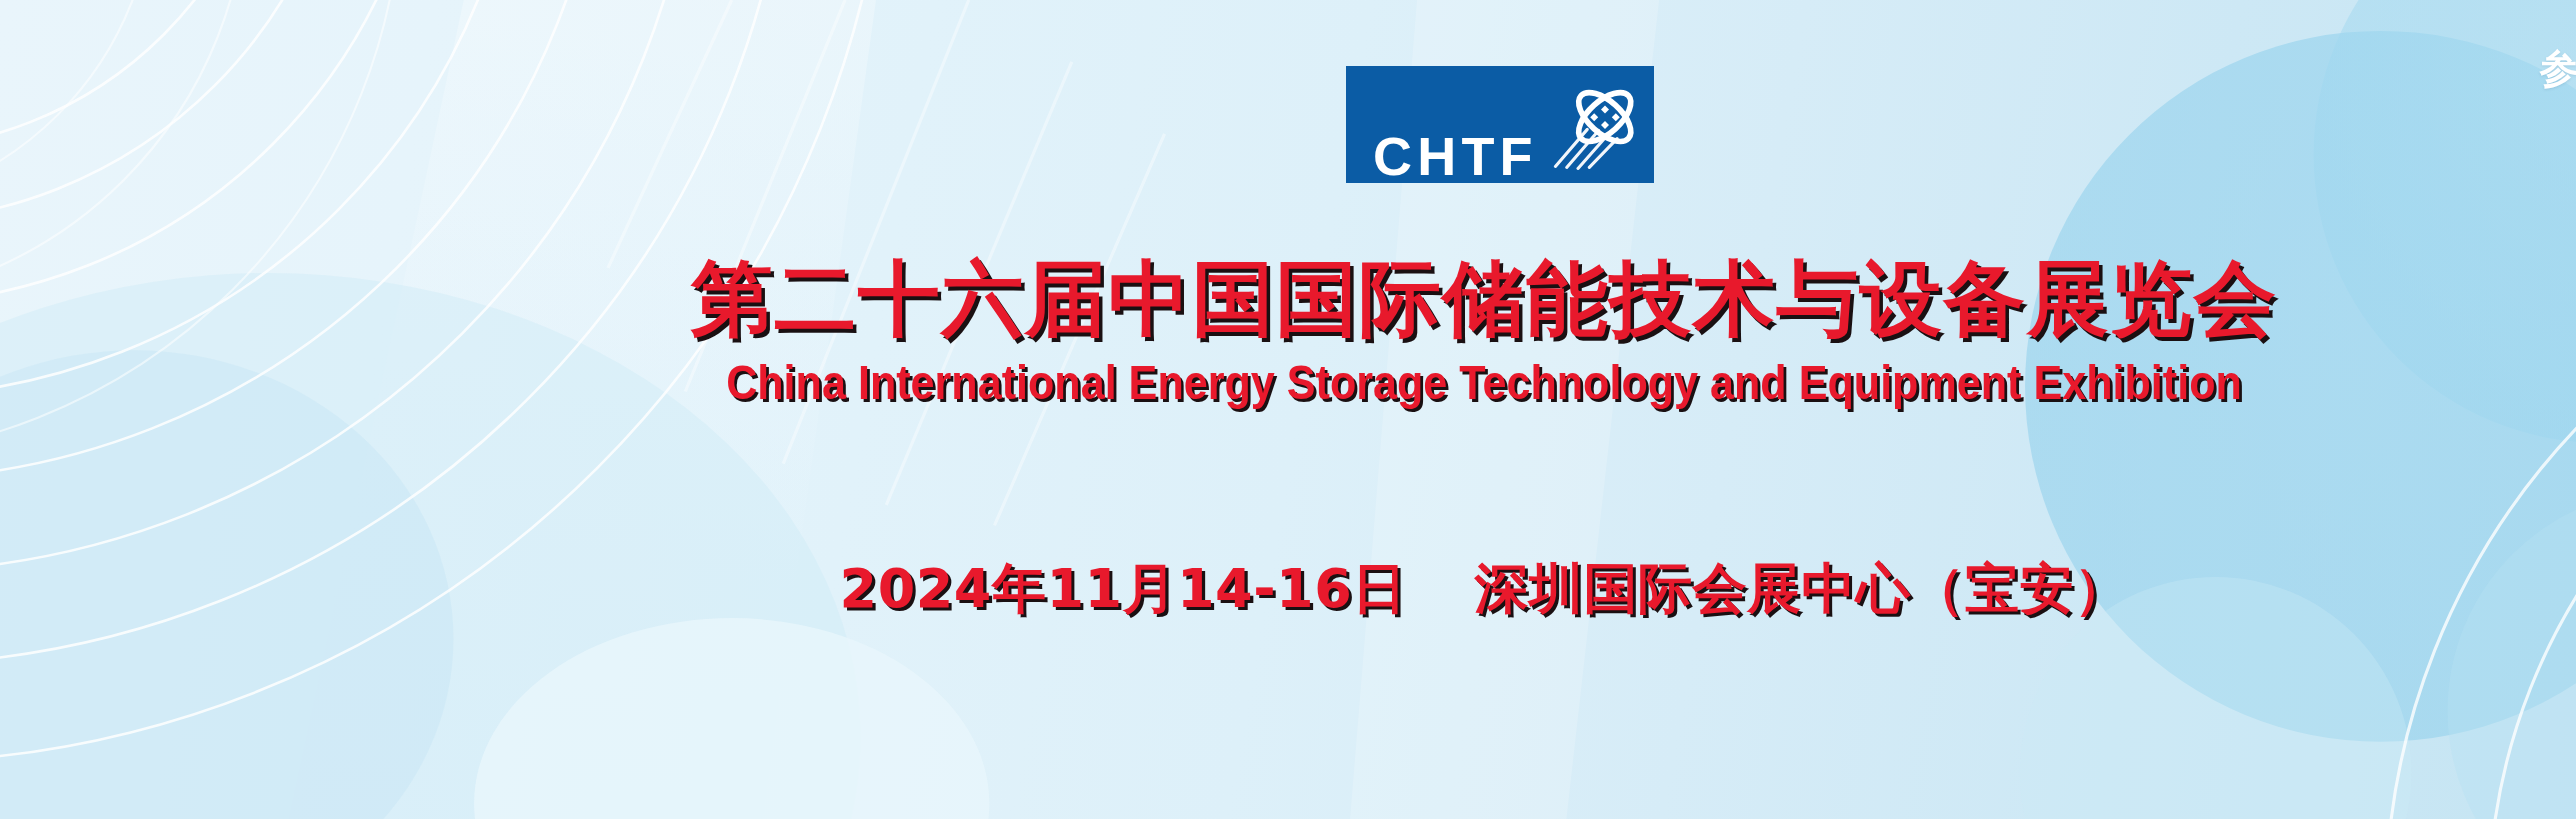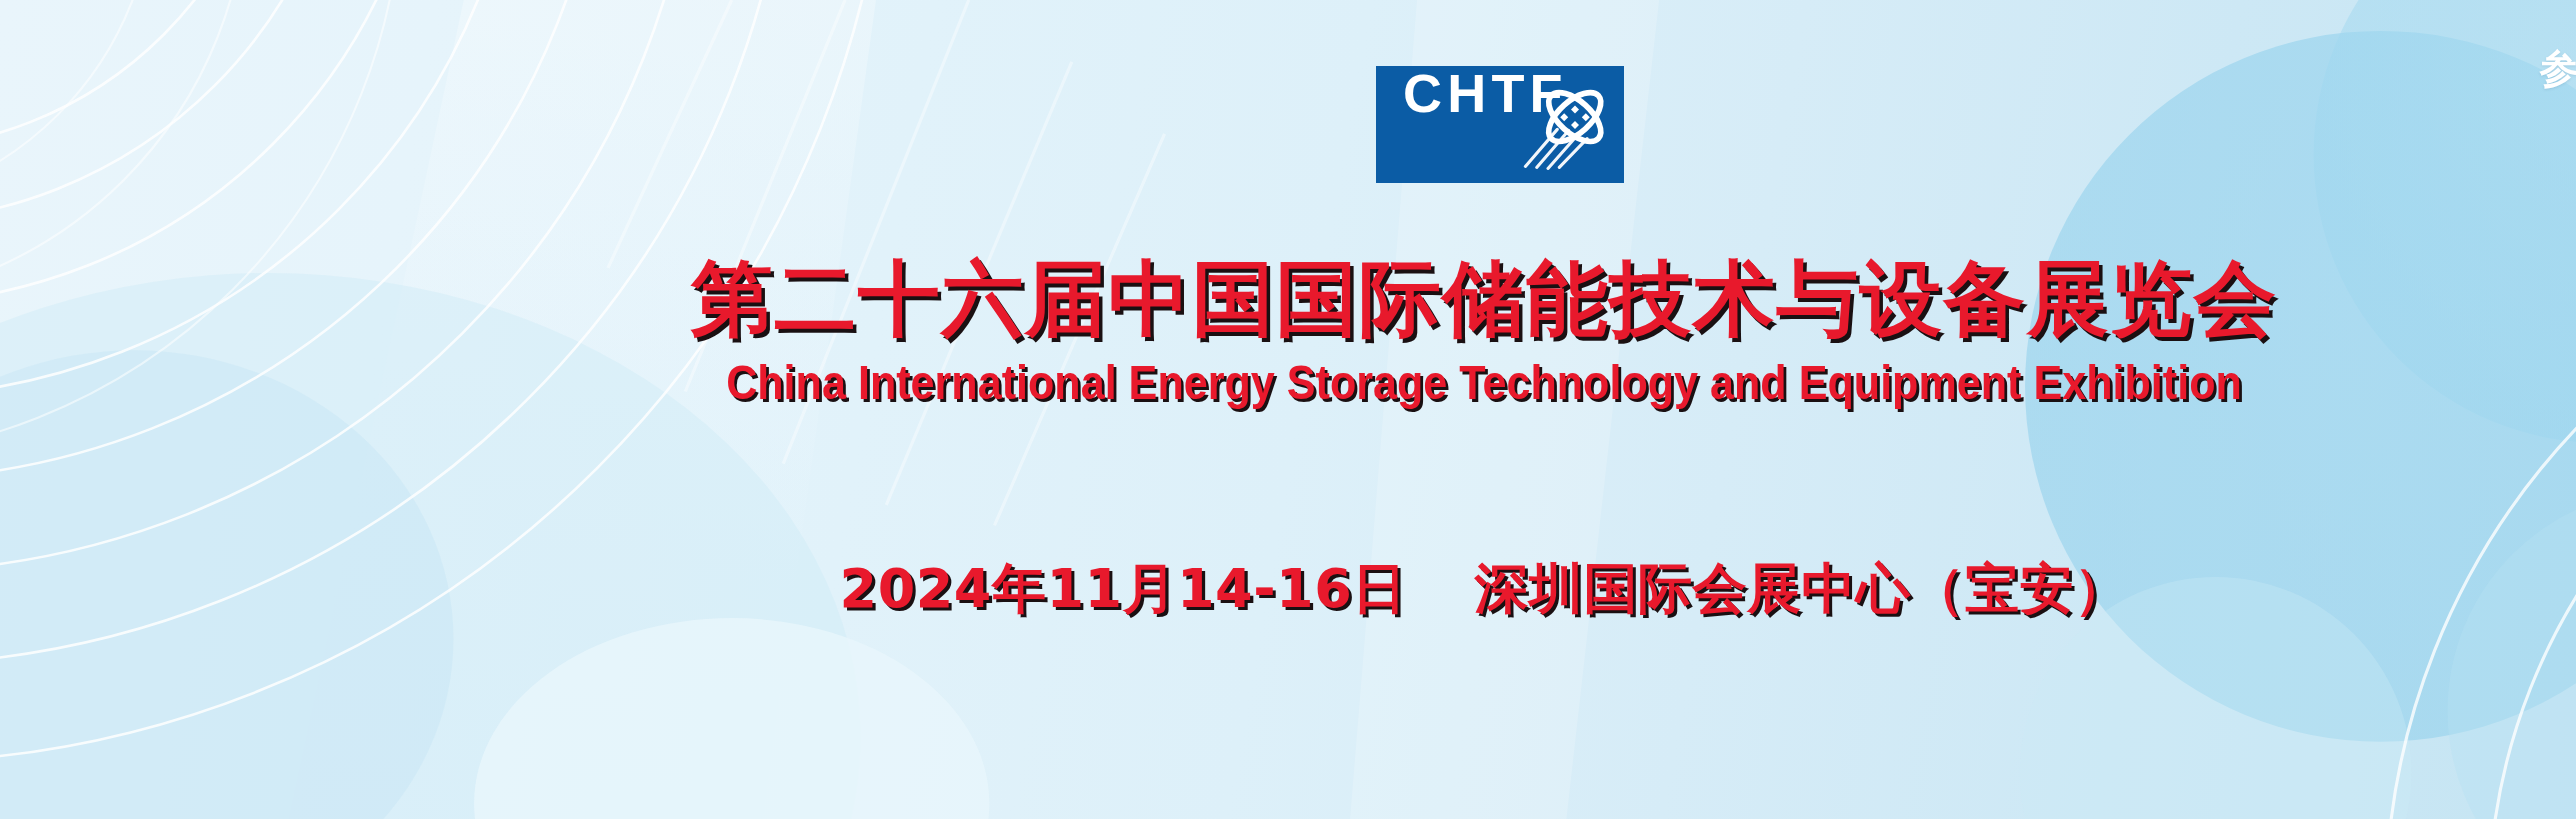--- a/index.html
+++ b/index.html
@@ -37,27 +37,27 @@
     position: absolute;
     inset: 0;
     width: 100%;
     height: 100%;
     display: block;
   }
 
   
   .logo-box {
     position: absolute;
-    left: 1376px;
+    left: 1346px;
     top: 66px;
-    width: 248px;
+    width: 308px;
     height: 117px;
     background: #0b5ca5;
     display: flex;
-    align-items: flex-start;
+    align-items: flex-end;
     justify-content: flex-start;
     padding-left: 27px;
   }
   .logo-text {
     color: #ffffff;
     font-family: "Liberation Sans", "DejaVu Sans", sans-serif;
     font-size: 54px;
     font-weight: bold;
     letter-spacing: 5.2px;
     line-height: 1;

